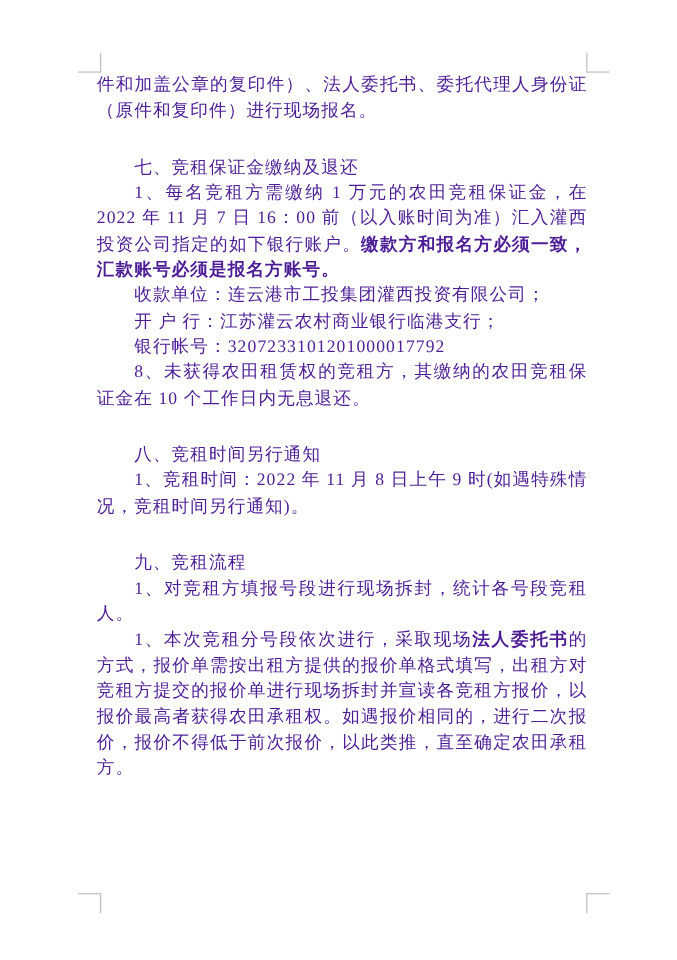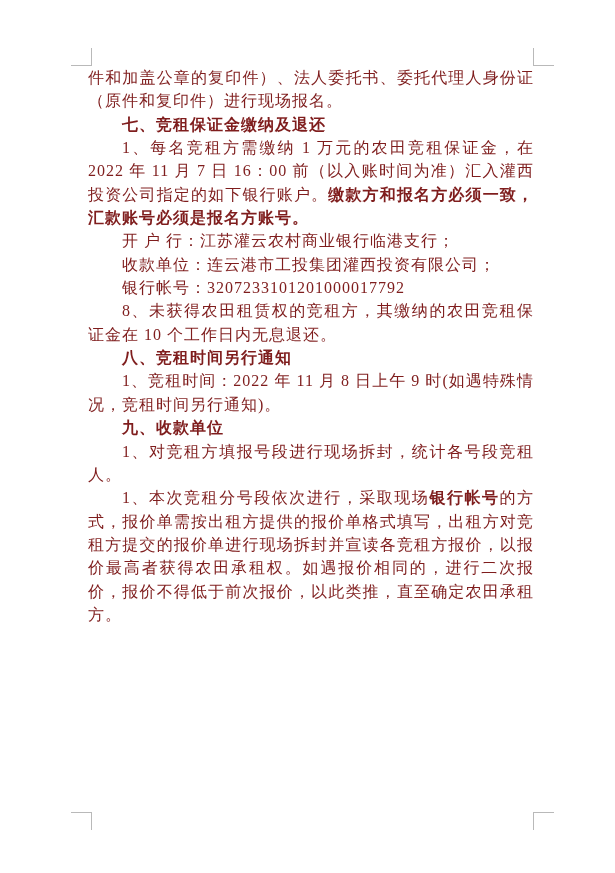--- a/index.html
+++ b/index.html
@@ -22,30 +22,30 @@
   }
   .crop.tl { left: 71px;  top: 48px;  border-right-width: 1px; border-bottom-width: 1px; }
   .crop.tr { left: 533px; top: 48px;  border-left-width: 1px;  border-bottom-width: 1px; }
   .crop.bl { left: 71px;  top: 812px; border-right-width: 1px; border-top-width: 1px; }
   .crop.br { left: 533px; top: 812px; border-left-width: 1px;  border-top-width: 1px; }
 
   .content {
     position: absolute;
     left: 88px; top: 66px;
     width: 446px;
-    color: #7f1d1d;
+    color: #4c1d95;
     font-size: 16px;
     line-height: 23.35px;
     letter-spacing: 1px;
     text-align: justify;
     text-justify: inter-character;
   }
   .para { margin: 0; }
   .indent { text-indent: 34px; }
-  .heading { font-weight: bold; }
+  .heading { font-weight: normal; margin-top: 28px; }
   .b { font-weight: bold; }
   .u { text-decoration: underline; text-underline-offset: 3px; text-decoration-thickness: 1px; }
 </style>
 </head>
 <body>
 
 <div class="page">
 
   <div class="crop tl"></div>
   <div class="crop tr"></div>
@@ -54,34 +54,34 @@
 
   <div class="content">
 
     <p class="para"><span>件和加盖公章的复印件）、法人委托书、委托代理人身份证（原件和复印件）进行现场报名。</span></p>
 
 
     <p class="para indent heading"><span>七、竞租保证金缴纳及退还</span></p>
 
     <p class="para indent"><span>1、每名竞租方需缴纳 1 万元的农田竞租保证金，在 2022 年 11 月 7 日 16：00 前（以入账时间为准）汇入灌西投资公司指定的如下银行账户。</span><span class="b">缴款方和报名方必须一致，汇款账号必须是报名方账号。</span></p>
 
+    <p class="para indent"><span>收款单位：连云港市工投集团灌西投资有限公司；</span></p>
+
     <p class="para indent"><span>开 户 行：江苏灌云农村商业银行临港支行；</span></p>
-
-    <p class="para indent"><span>收款单位：连云港市工投集团灌西投资有限公司；</span></p>
 
     <p class="para indent"><span>银行帐号：3207233101201000017792</span></p>
 
 
     <p class="para indent"><span>8、未获得农田租赁权的竞租方，其缴纳的农田竞租保证金在 10 个工作日内无息退还。</span></p>
 
     <p class="para indent heading"><span>八、竞租时间另行通知</span></p>
 
     <p class="para indent"><span>1、竞租时间：2022 年 11 月 8 日上午 9 时(如遇特殊情况，竞租时间另行通知)。</span></p>
 
 
-    <p class="para indent heading"><span>九、收款单位</span></p>
+    <p class="para indent heading"><span>九、竞租流程</span></p>
 
     <p class="para indent"><span>1、对竞租方填报号段进行现场拆封，统计各号段竞租人。</span></p>
 
-    <p class="para indent"><span>1、本次竞租分号段依次进行，采取现场</span><span class="b">银行帐号</span><span>的方式，报价单需按出租方提供的报价单格式填写，出租方对竞租方提交的报价单进行现场拆封并宣读各竞租方报价，以报价最高者获得农田承租权。如遇报价相同的，进行二次报价，报价不得低于前次报价，以此类推，直至确定农田承租方。</span></p>
+    <p class="para indent"><span>1、本次竞租分号段依次进行，采取现场</span><span class="b">法人委托书</span><span>的方式，报价单需按出租方提供的报价单格式填写，出租方对竞租方提交的报价单进行现场拆封并宣读各竞租方报价，以报价最高者获得农田承租权。如遇报价相同的，进行二次报价，报价不得低于前次报价，以此类推，直至确定农田承租方。</span></p>
 
   </div>
 </div>
 
 </body></html>

